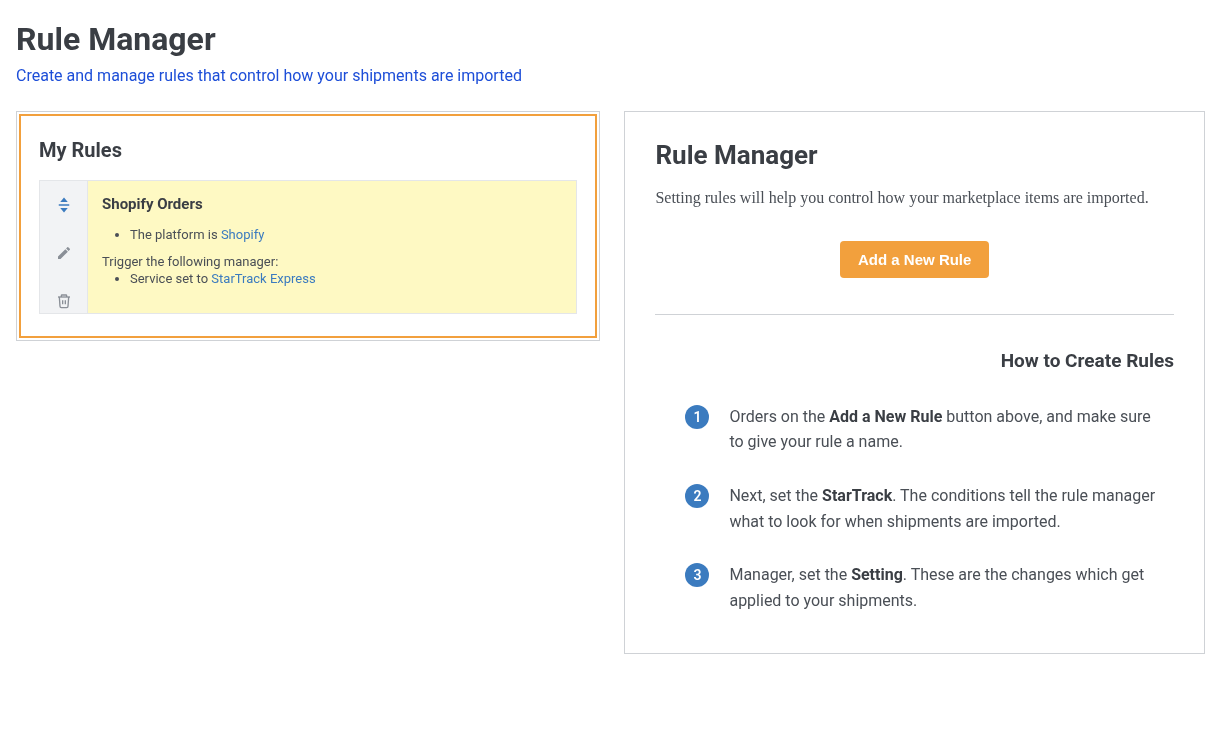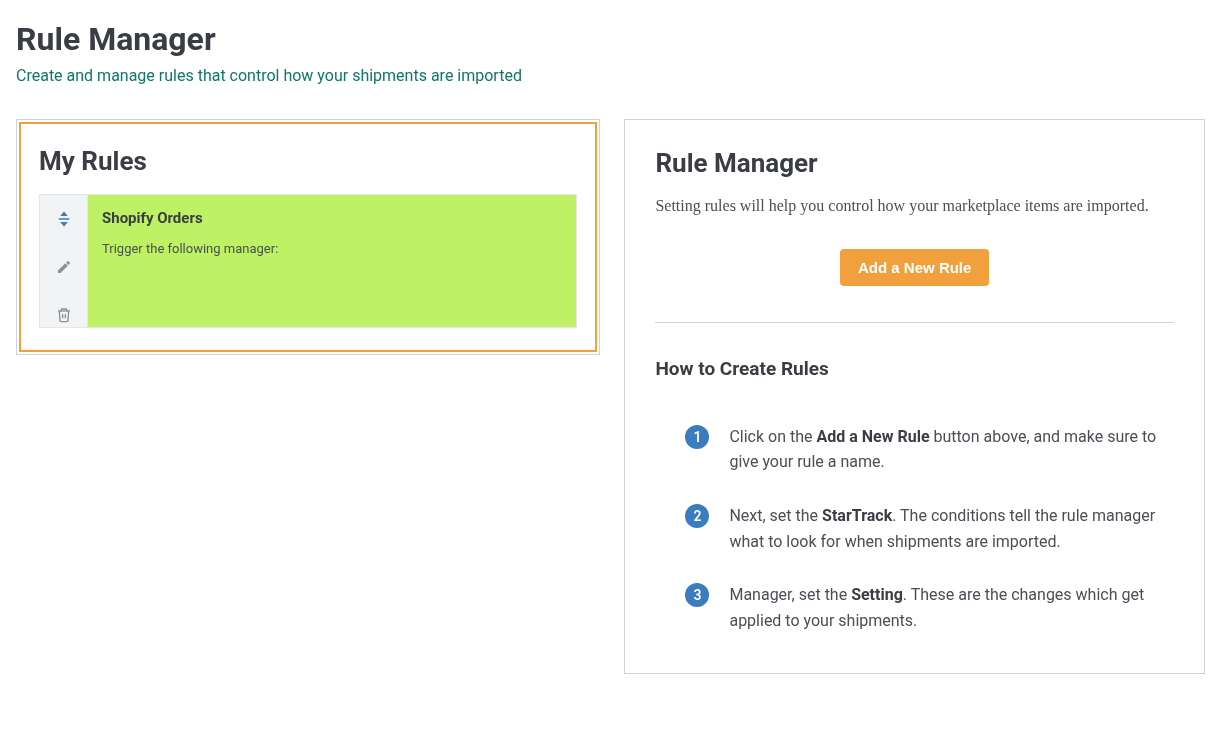--- a/index.html
+++ b/index.html
@@ -15,47 +15,47 @@
       width: 1221px;
     }
     .page-title {
       font-size: 32px;
       font-weight: 700;
       color: #3a3e44;
       margin-bottom: 8px;
     }
     .page-subtitle {
       font-size: 16px;
-      color: #0f766e;
-      margin-bottom: 34px;
+      color: #1d4ed8;
+      margin-bottom: 26px;
     }
     .panels {
       display: flex;
       gap: 24px;
       align-items: flex-start;
     }
     .panel-left {
       width: 586px;
       border: 1px solid #cfd2d6;
       padding: 2px;
     }
     .panel-left-inner {
       border: 2px solid #f2a03d;
       padding: 22px 18px 22px 18px;
     }
     .my-rules-title {
-      font-size: 26px;
+      font-size: 20px;
       font-weight: 700;
       color: #3a3e44;
       margin-bottom: 18px;
     }
     .rule-card {
       display: flex;
       border: 1px solid #e4e6e9;
-      background: #bef264;
+      background: #fef9c3;
     }
     .rule-handle {
       width: 48px;
       background: #f2f3f5;
       border-right: 1px solid #e4e6e9;
       display: flex;
       flex-direction: column;
       align-items: center;
       padding-top: 12px;
       gap: 24px;
@@ -131,25 +131,25 @@
       border-radius: 4px;
       cursor: pointer;
       border: none;
     }
     .divider {
       border: none;
       border-top: 1px solid #cfd2d6;
       margin-bottom: 34px;
     }
     .how-title {
-      text-align: left;
+      text-align: right;
       font-size: 19px;
       font-weight: 700;
       color: #3a3e44;
-      margin-bottom: 44px;
+      margin-bottom: 32px;
     }
     .steps {
       padding: 0 10px 0 30px;
     }
     .step {
       display: flex;
       gap: 20px;
       margin-bottom: 28px;
     }
     .step:last-child { margin-bottom: 0; }
@@ -205,38 +205,44 @@
                 <path d="M3 6h18"></path>
                 <path d="M8 6V4a1 1 0 0 1 1-1h6a1 1 0 0 1 1 1v2"></path>
                 <path d="M19 6l-1 14a2 2 0 0 1-2 2H8a2 2 0 0 1-2-2L5 6"></path>
                 <line x1="10" y1="11" x2="10" y2="17"></line>
                 <line x1="14" y1="11" x2="14" y2="17"></line>
               </svg>
           </span>
         </div>
         <div class="rule-body">
           <div class="rule-name">Shopify Orders</div>
+          <ul class="rule-list">
+            <li><span>The platform is </span><a class="link">Shopify</a></li>
+          </ul>
           <div class="rule-section-label">Trigger the following manager:</div>
+          <ul class="rule-list">
+            <li><span>Service set to </span><a class="link">StarTrack Express</a></li>
+          </ul>
         </div>
       </div>
     </div>
   </div>
 
   <div class="panel-right">
     <h2 class="rm-title">Rule Manager</h2>
     <p class="rm-desc">Setting rules will help you control how your marketplace items are imported.</p>
     <div class="btn-row">
       <button class="btn-primary">Add a New Rule</button>
     </div>
     <hr class="divider">
     <h3 class="how-title">How to Create Rules</h3>
     <div class="steps">
       <div class="step">
         <div class="step-num">1</div>
-        <div class="step-text"><span>Click on the </span><b>Add a New Rule</b><span> button above, and make sure to give your rule a name.</span></div>
+        <div class="step-text"><span>Orders on the </span><b>Add a New Rule</b><span> button above, and make sure to give your rule a name.</span></div>
       </div>
       <div class="step">
         <div class="step-num">2</div>
         <div class="step-text"><span>Next, set the </span><b>StarTrack</b><span>. The conditions tell the rule manager what to look for when shipments are imported.</span></div>
       </div>
       <div class="step">
         <div class="step-num">3</div>
         <div class="step-text"><span>Manager, set the </span><b>Setting</b><span>. These are the changes which get applied to your shipments.</span></div>
       </div>
     </div>

